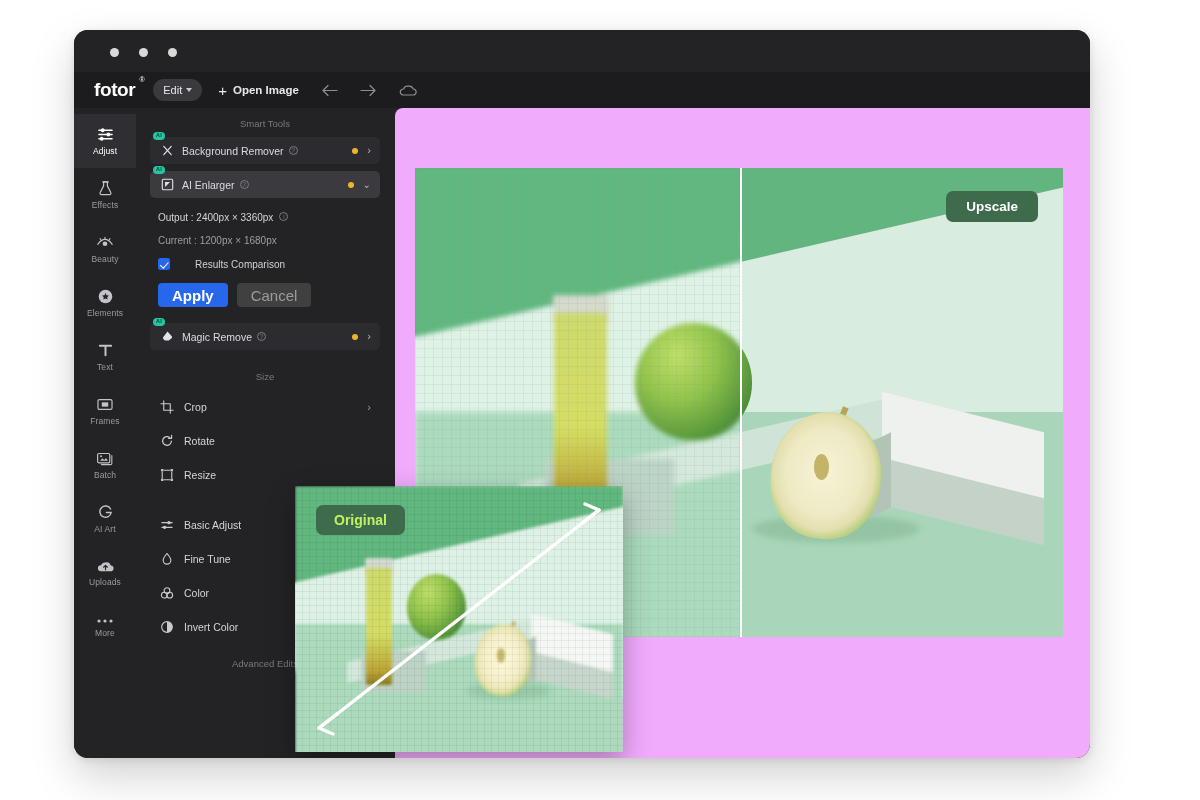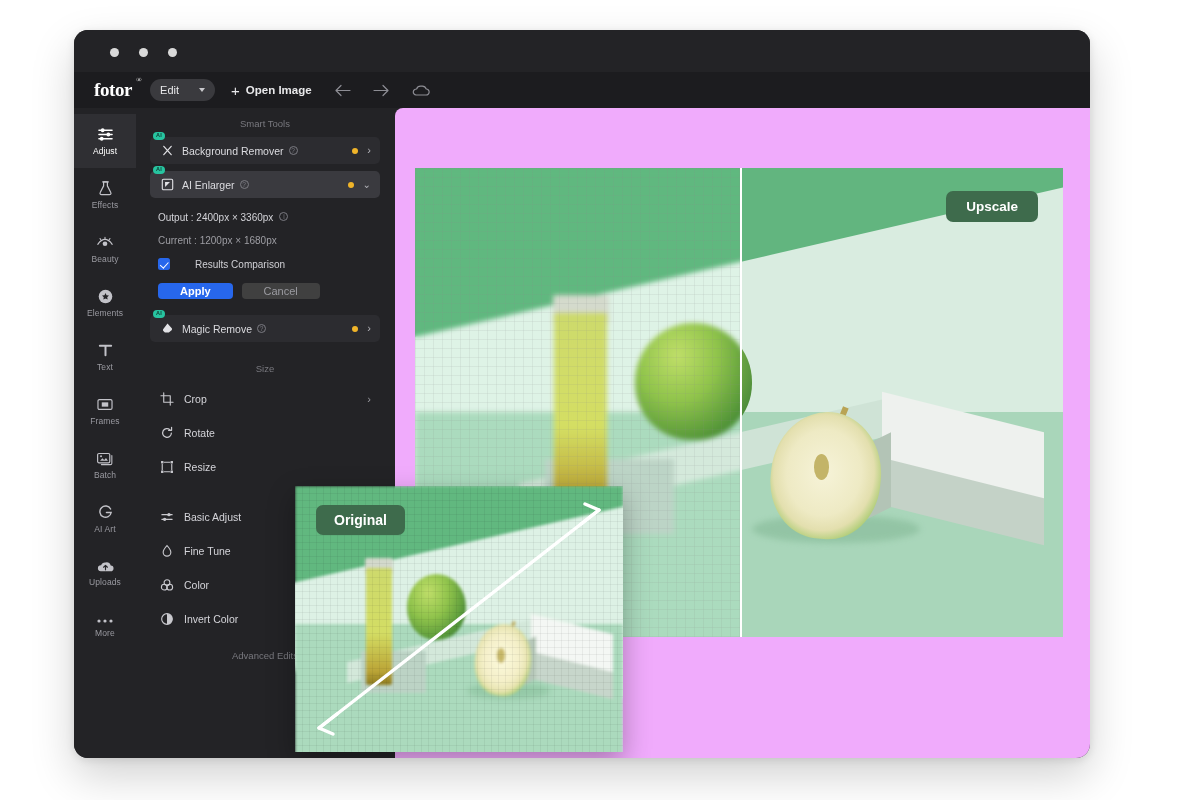--- a/index.html
+++ b/index.html
@@ -39,28 +39,28 @@
   
   #header {
     position: absolute; left: 0; top: 42px;
     width: 100%; height: 36px;
     background: #1c1c1f;
     display: flex; align-items: center;
     padding-left: 20px;
   }
   #logo {
     color: #ffffff; font-size: 19px; font-weight: 700;
-    letter-spacing: -0.4px; position: relative; margin-right: 18px; font-family: Liberation Serif, serif;
+    letter-spacing: -0.4px; position: relative; margin-right: 18px;
   }
   #logo .reg {
     position: absolute; top: -3px; right: -9px;
     font-size: 7px; font-weight: 400;
   }
   #edit-btn {
-    display: flex; align-items: center; gap: 20px;
+    display: flex; align-items: center; gap: 4px;
     height: 22px; padding: 0 10px;
     background: #3a3a3e; border-radius: 11px;
     color: #e8e8ea; font-size: 11px; cursor: pointer;
   }
   .chev-d {
     width: 0; height: 0;
     border-left: 3.5px solid transparent;
     border-right: 3.5px solid transparent;
     border-top: 4px solid #c9c9cd;
   }
@@ -176,24 +176,24 @@
   }
   .chk::after {
     content: ""; position: absolute;
     left: 3.5px; top: 1.5px; width: 3.5px; height: 6.5px;
     border: solid #ffffff; border-width: 0 1.6px 1.6px 0;
     transform: rotate(42deg);
   }
   .chk-lbl { color: #d0d0d5; font-size: 10px; }
   .btn-row { display: flex; gap: 9px; }
   .btn {
-    height: 16px; min-width: 62px; padding: 0 22px;
+    height: 24px; min-width: 62px; padding: 0 14px;
     border-radius: 4px; display: flex;
     align-items: center; justify-content: center;
-    font-size: 11px; font-weight: 700; cursor: pointer;
+    font-size: 15px; font-weight: 700; cursor: pointer;
   }
   .btn.primary { background: #2767ec; color: #ffffff; }
   .btn.ghost { background: #404040; color: #9b9ba1; font-weight: 400; }
 
   
   .list-row {
     height: 34px; margin: 0 14px;
     display: flex; align-items: center;
     padding: 0 9px; cursor: pointer;
   }
@@ -360,21 +360,21 @@
   }
   #original-card .pixgrid {
     position: absolute; inset: 0;
     background-image:
       repeating-linear-gradient(to right, rgba(0,0,0,0.05) 0 1px, transparent 1px 7px),
       repeating-linear-gradient(to bottom, rgba(0,0,0,0.05) 0 1px, transparent 1px 7px);
     mix-blend-mode: multiply;
   }
   #original-badge {
     position: absolute; left: 21px; top: 19px;
-    background: #3e6b4c; color: #ffffff;
+    background: #3e6b4c; color: #bef264;
     font-size: 14px; font-weight: 700;
     padding: 7px 18px; border-radius: 7px;
     z-index: 4;
   }
   #arrow-svg { position: absolute; inset: 0; z-index: 5; }
 </style>
 </head>
 <body>
 
 <div id="app-window">

